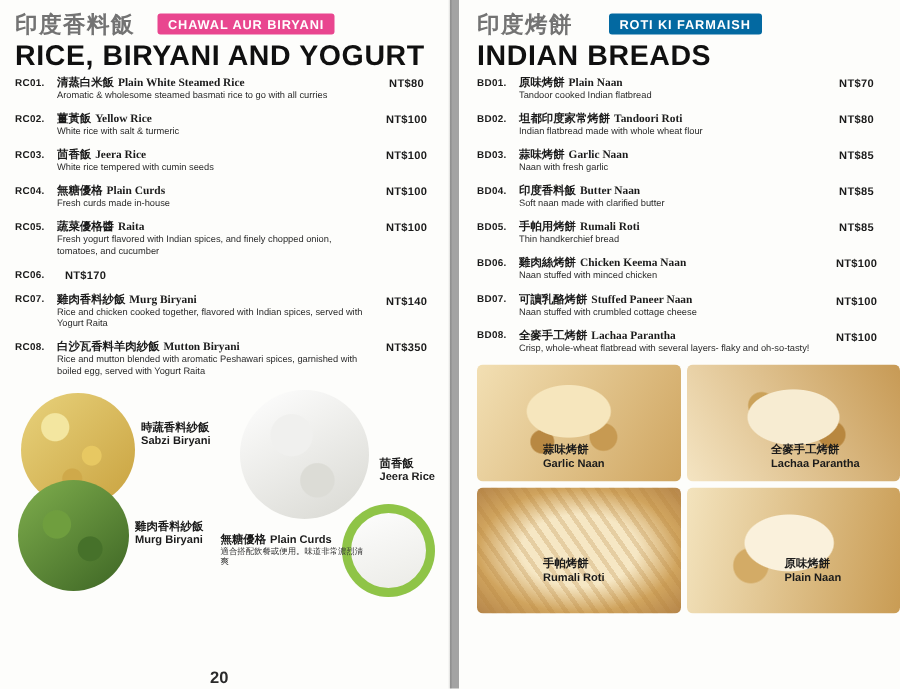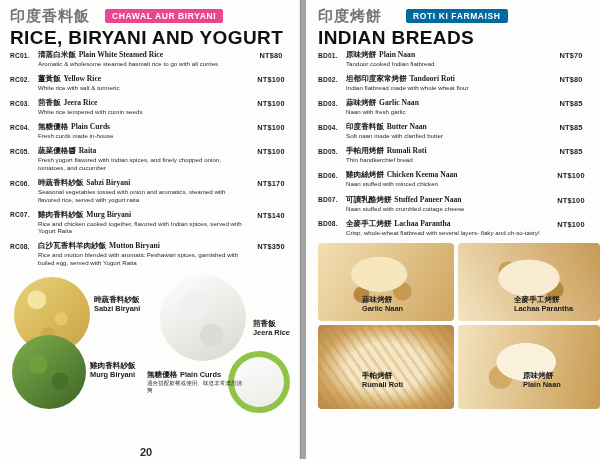--- a/index.html
+++ b/index.html
@@ -194,27 +194,20 @@
             <span>蔬菜優格醬</span>
             <span class="en">Raita</span>
           </div>
           <div class="desc">Fresh yogurt flavored with Indian spices, and finely chopped onion, tomatoes, and cucumber</div>
         </div>
         <div class="price">NT$100</div>
       </div>
 
       <div class="row">
         <div class="code">RC06.</div>
-        <div class="body">
-          <div class="title">
-            <span>時蔬香料紗飯</span>
-            <span class="en">Sabzi Biryani</span>
-          </div>
-          <div class="desc">Seasonal vegetables tossed with onion and aromatics, steamed with flavored rice, served with yogurt raita</div>
-        </div>
         <div class="price">NT$170</div>
       </div>
 
       <div class="row">
         <div class="code">RC07.</div>
         <div class="body">
           <div class="title">
             <span>雞肉香料紗飯</span>
             <span class="en">Murg Biryani</span>
           </div>

